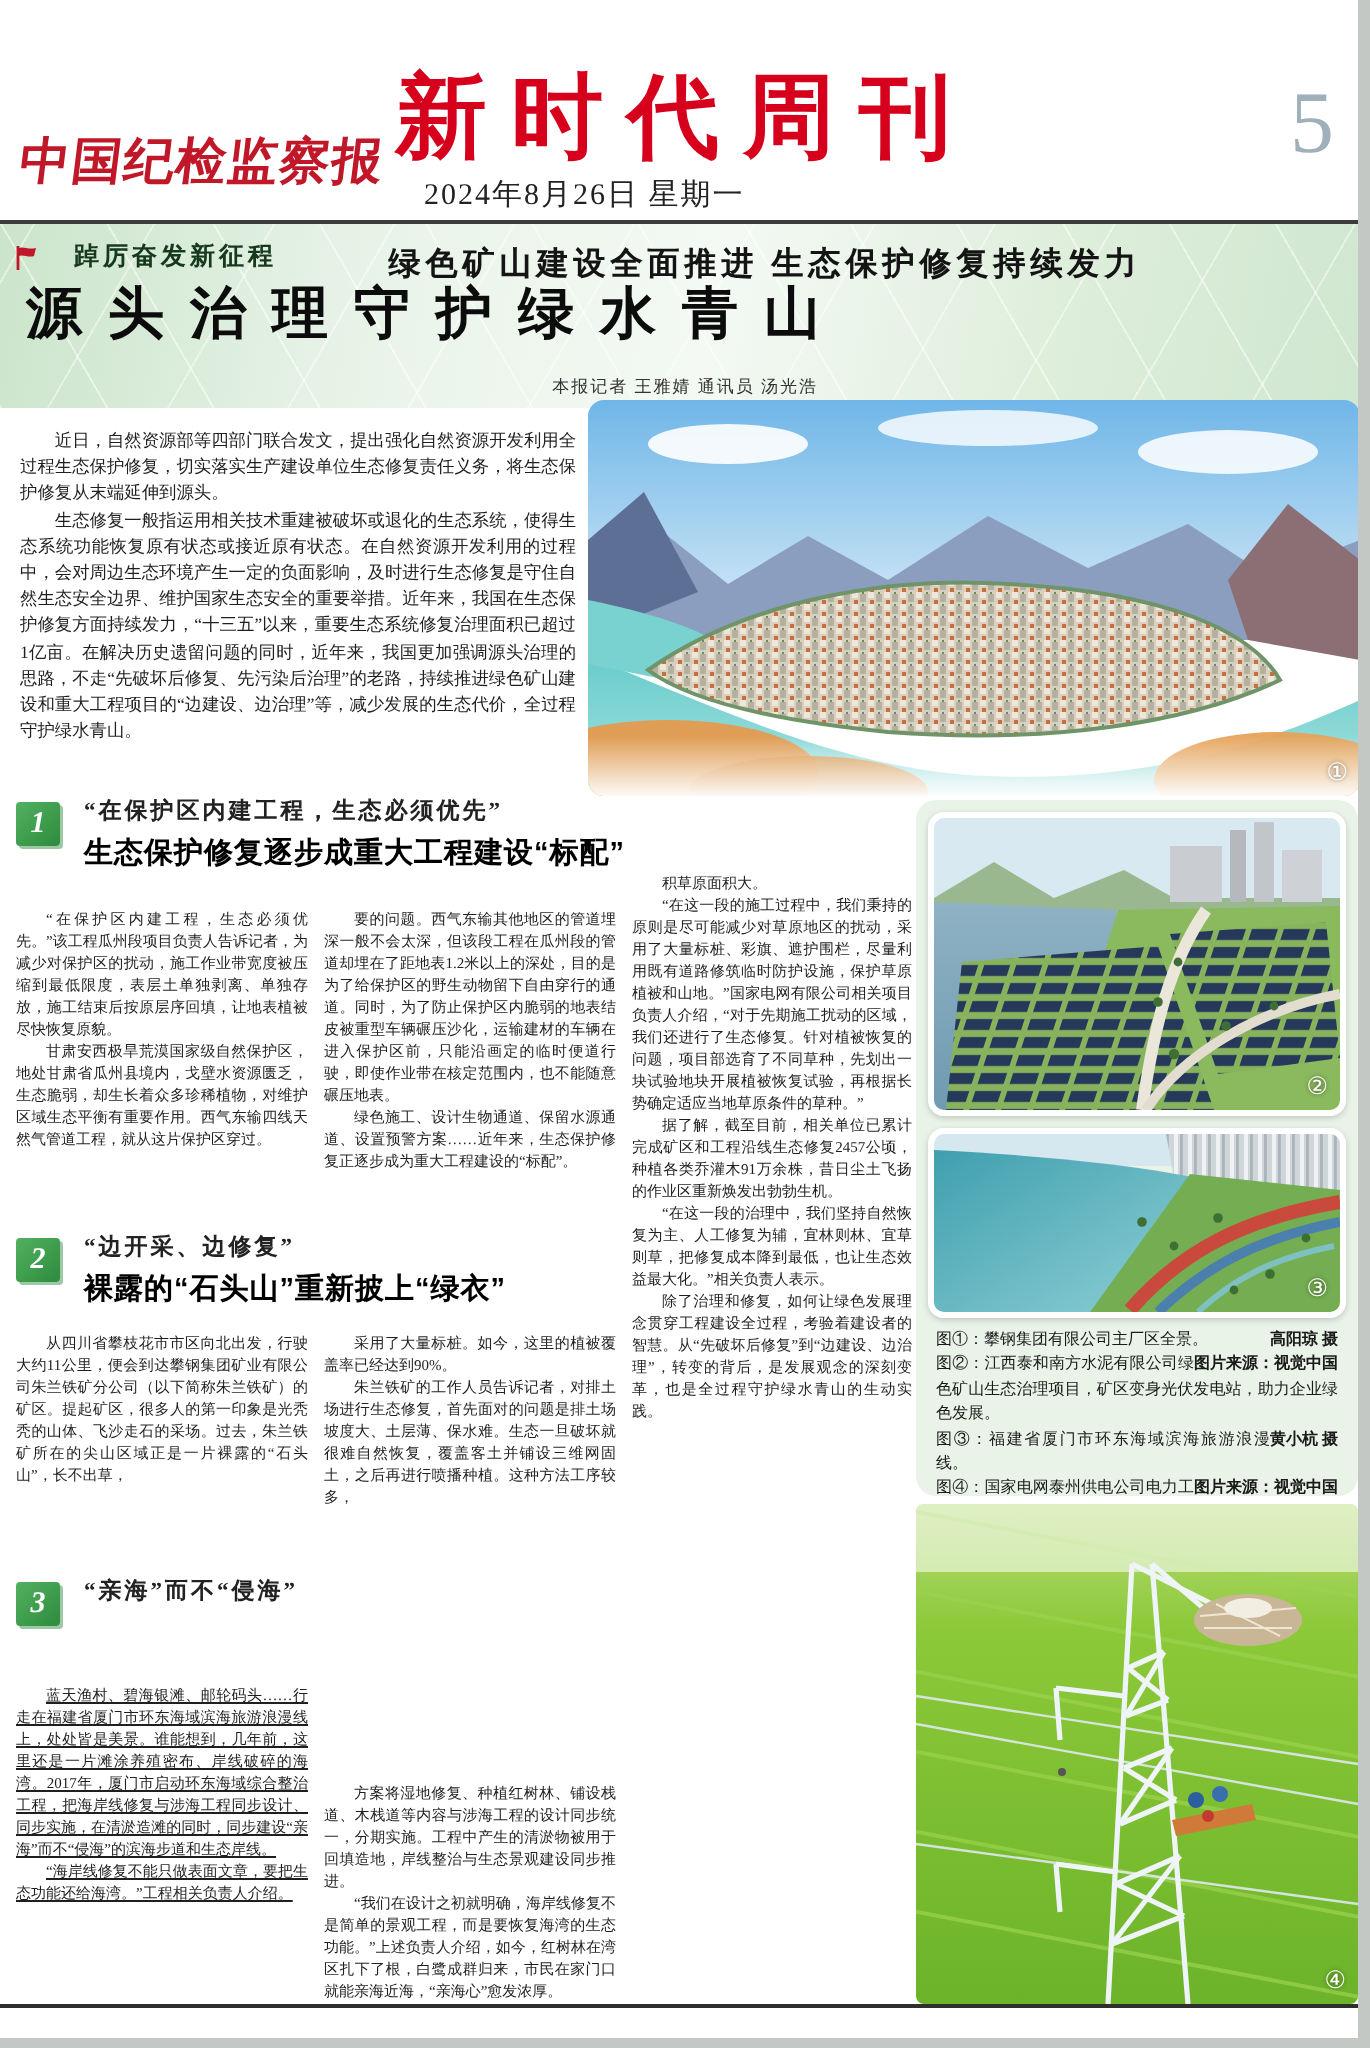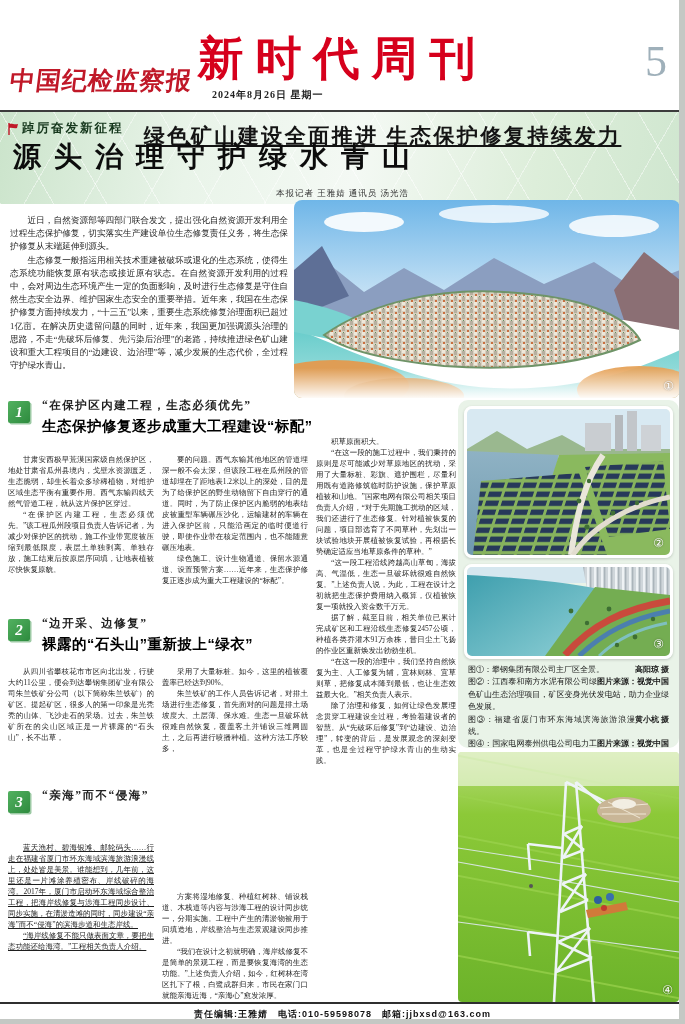--- a/index.html
+++ b/index.html
@@ -3,34 +3,34 @@
 <meta charset="utf-8">
 <style>
   html,body{margin:0;padding:0;background:#b9beb9;}
   .page{position:relative;width:685px;height:1024px;background:#fff;overflow:hidden;
         font-family:"Liberation Serif","DejaVu Serif",serif;color:#222;}
   
   .weekly-title{position:absolute;top:28px;left:0;width:100%;text-align:center;
     font-size:46px;font-weight:900;letter-spacing:12px;color:#d6001c;}
   .paper-logo{position:absolute;left:10px;top:64px;font-size:25px;font-weight:900;
     color:#c01828;letter-spacing:1px;transform:skewX(-7deg);}
-  .issue-date{position:absolute;left:212px;top:88px;font-size:10px;font-weight:700;color:#222;letter-spacing:1px;}
+  .issue-date{position:absolute;left:212px;top:88px;font-size:15px;font-weight:400;color:#222;letter-spacing:1px;}
   .page-number{position:absolute;right:18px;top:40px;font-size:44px;color:#9fb0ba;line-height:1;}
   .rule-top{position:absolute;top:110px;left:0;width:685px;height:2px;background:#3c3c3c;}
   
   .band{position:absolute;top:112px;left:0;width:685px;height:92px;
     background:linear-gradient(100deg,#cbe4cb 0%,#e9f4e9 28%,#f4f9f4 52%,#ddeeda 78%,#cfe6cf 100%);}
   .band::before{content:"";position:absolute;inset:0;
     background:repeating-linear-gradient(60deg,rgba(255,255,255,.5) 0 1px,transparent 1px 46px),
                repeating-linear-gradient(-60deg,rgba(255,255,255,.45) 0 1px,transparent 1px 52px);}
   .column-tag{position:absolute;left:8px;top:8px;font-size:12.5px;font-weight:700;
-    color:#16381d;letter-spacing:2px;display:flex;align-items:center;gap:3px;}
+    color:#16381d;letter-spacing:2px;display:flex;align-items:center;gap:18px;}
   .flag{width:11px;height:12px;display:inline-block;}
   .deck-subtitle{position:absolute;left:120px;right:40px;top:10px;text-align:center;
-    font-size:21px;font-weight:700;letter-spacing:2.5px;color:#141414;text-decoration:underline;}
+    font-size:16px;font-weight:700;letter-spacing:2.5px;color:#141414;}
   .main-headline{position:absolute;left:0;top:26px;width:100%;text-align:left;
     font-size:28px;font-weight:900;letter-spacing:13px;color:#0c0c0c;text-indent:13px;}
   .byline{position:absolute;left:0;top:76px;width:100%;text-align:center;
     font-size:8.5px;color:#333;letter-spacing:1px;}
   
   .body-col{position:absolute;font-size:7.5px;line-height:11px;color:#1f1f1f;
     text-align:justify;overflow:hidden;}
   .body-col p{margin:0;text-indent:2em;}
   .lead{font-size:8.7px;line-height:13.2px;}
   
@@ -139,32 +139,31 @@
     </svg>
     <span class="badge-num">①</span>
   </div>
 
   <div class="sec" style="left:8px;top:398px;width:440px;height:54px;">
     <div class="sec-badge">1</div>
     <div class="sec-quote">“在保护区内建工程，生态必须优先”</div>
     <div class="sec-title">生态保护修复逐步成重大工程建设“标配”</div>
   </div>
   <div class="body-col" style="left:8px;top:454px;width:146px;height:158px;">
+      <p>“在保护区内建工程，生态必须优先。”该工程瓜州段项目负责人告诉记者，为减少对保护区的扰动，施工作业带宽度被压缩到最低限度，表层土单独剥离、单独存放，施工结束后按原层序回填，让地表植被尽快恢复原貌。</p>
       <p>甘肃安西极旱荒漠国家级自然保护区，地处甘肃省瓜州县境内，戈壁水资源匮乏，生态脆弱，却生长着众多珍稀植物，对维护区域生态平衡有重要作用。西气东输四线天然气管道工程，就从这片保护区穿过。</p>
-      <p>“在保护区内建工程，生态必须优先。”该工程瓜州段项目负责人告诉记者，为减少对保护区的扰动，施工作业带宽度被压缩到最低限度，表层土单独剥离、单独存放，施工结束后按原层序回填，让地表植被尽快恢复原貌。</p>
     </div>
   <div class="body-col" style="left:162px;top:454px;width:146px;height:158px;">
       <p>要的问题。西气东输其他地区的管道埋深一般不会太深，但该段工程在瓜州段的管道却埋在了距地表1.2米以上的深处，目的是为了给保护区的野生动物留下自由穿行的通道。同时，为了防止保护区内脆弱的地表结皮被重型车辆碾压沙化，运输建材的车辆在进入保护区前，只能沿画定的临时便道行驶，即使作业带在核定范围内，也不能随意碾压地表。</p>
       <p>绿色施工、设计生物通道、保留水源通道、设置预警方案……近年来，生态保护修复正逐步成为重大工程建设的“标配”。</p>
     </div>
 
   <div class="body-col" style="left:316px;top:436px;width:140px;height:564px;">
       <p>积草原面积大。</p>
       <p>“在这一段的施工过程中，我们秉持的原则是尽可能减少对草原地区的扰动，采用了大量标桩、彩旗、遮护围栏，尽量利用既有道路修筑临时防护设施，保护草原植被和山地。”国家电网有限公司相关项目负责人介绍，“对于先期施工扰动的区域，我们还进行了生态修复。针对植被恢复的问题，项目部选育了不同草种，先划出一块试验地块开展植被恢复试验，再根据长势确定适应当地草原条件的草种。”</p>
-      <p>“这一段工程沿线跨越高山草甸，海拔高、气温低，生态一旦破坏就很难自然恢复。”上述负责人说，为此，工程在设计之初就把生态保护费用纳入概算，仅植被恢复一项就投入资金数千万元。</p>
       <p>据了解，截至目前，相关单位已累计完成矿区和工程沿线生态修复2457公顷，种植各类乔灌木91万余株，昔日尘土飞扬的作业区重新焕发出勃勃生机。</p>
       <p>“在这一段的治理中，我们坚持自然恢复为主、人工修复为辅，宜林则林、宜草则草，把修复成本降到最低，也让生态效益最大化。”相关负责人表示。</p>
       <p>除了治理和修复，如何让绿色发展理念贯穿工程建设全过程，考验着建设者的智慧。从“先破坏后修复”到“边建设、边治理”，转变的背后，是发展观念的深刻变革，也是全过程守护绿水青山的生动实践。</p>
     </div>
 
   <div class="sec" style="left:8px;top:616px;width:300px;height:50px;">
     <div class="sec-badge">2</div>
     <div class="sec-quote">“边开采、边修复”</div>
     <div class="sec-title">裸露的“石头山”重新披上“绿衣”</div>
   </div>
@@ -334,17 +333,16 @@
         <circle cx="152" cy="145" r="4" fill="#3a6fae"></circle>
       <circle cx="146" cy="156" r="3" fill="#c23b2e"></circle>
       <path d="M72 118 L74 132"></path>
         <circle cx="73" cy="134" r="2" fill="#555"></circle>
       </svg><span></span>
     
     <span class="badge-num">④</span>
   </div>
 
   <div class="footer-rule"></div>
-  <div class="footer-info">责任编辑:王雅婧　电话:010-59598078　邮箱:jjbxsd@163.com</div>
 
   <div class="edge-r"></div>
   <div class="edge-b"></div>
 </div>
 
 </body></html>

